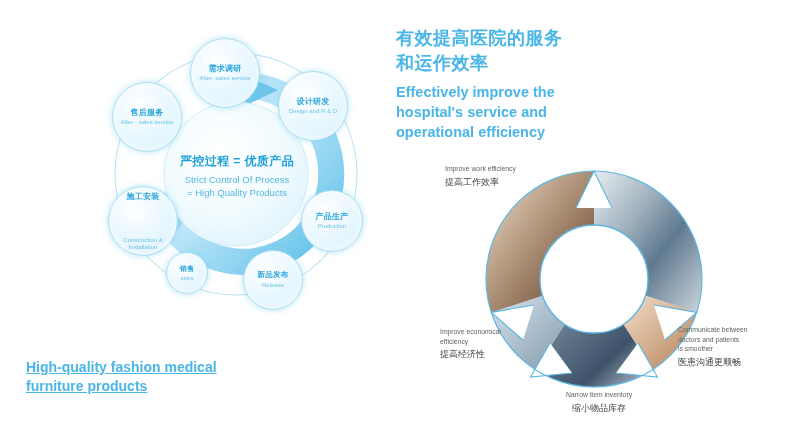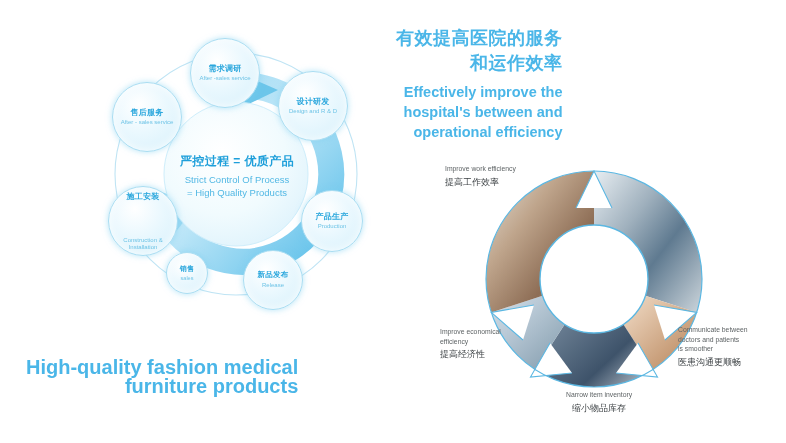--- a/index.html
+++ b/index.html
@@ -5,33 +5,33 @@
   html,body{margin:0;padding:0;}
   body{
     width:786px;height:443px;
     background:#ffffff;
     font-family:"Liberation Sans","DejaVu Sans",sans-serif;
     overflow:hidden;position:relative;
   }
   #stage{position:absolute;left:0;top:0;width:786px;height:443px;}
 
   
-  .heading{position:absolute;text-align:right;}
+  .heading{position:absolute;}
   .heading .cn{
     font-size:18px;font-weight:bold;line-height:25px;
     color:#4ab6e8;letter-spacing:.5px;white-space:pre-line;
   }
   .heading .en{
     font-size:14.5px;font-weight:bold;line-height:20px;
     color:#4ab6e8;white-space:pre-line;margin-top:6px;
   }
   #heading-hospital{left:396px;top:26px;}
   #heading-furniture{left:26px;top:352px;}
   #heading-furniture .cn{font-size:17px;}
-  #heading-furniture .en{font-size:20px;line-height:19px;}
+  #heading-furniture .en{font-size:14px;line-height:19px;text-decoration:underline;}
 
   
   #cycle{position:absolute;left:108px;top:38px;width:280px;height:285px;}
   #cycle svg{position:absolute;left:0;top:0;}
   .node{
     position:absolute;border-radius:50%;
     background:radial-gradient(circle at 38% 32%,#ffffff 0%,#eaf8fe 45%,#d5f0fb 100%);
     border:1px solid #a9ddf2;
     box-shadow:0 0 6px rgba(120,205,240,.55), inset 0 0 10px rgba(255,255,255,.9);
     display:flex;flex-direction:column;align-items:center;justify-content:center;
@@ -96,21 +96,21 @@
 </style>
 </head>
 <body>
 
 <div id="stage">
 
   <div class="heading" id="heading-hospital">
     <div class="cn">有效提高医院的服务
 和运作效率</div>
     <div class="en">Effectively improve the
-hospital's between and
+hospital's service and
 operational efficiency</div>
   </div>
 
   <div class="heading" id="heading-furniture">
     <div class="en">High-quality fashion medical
 furniture products</div>
   </div>
 
   <div id="cycle">
 

